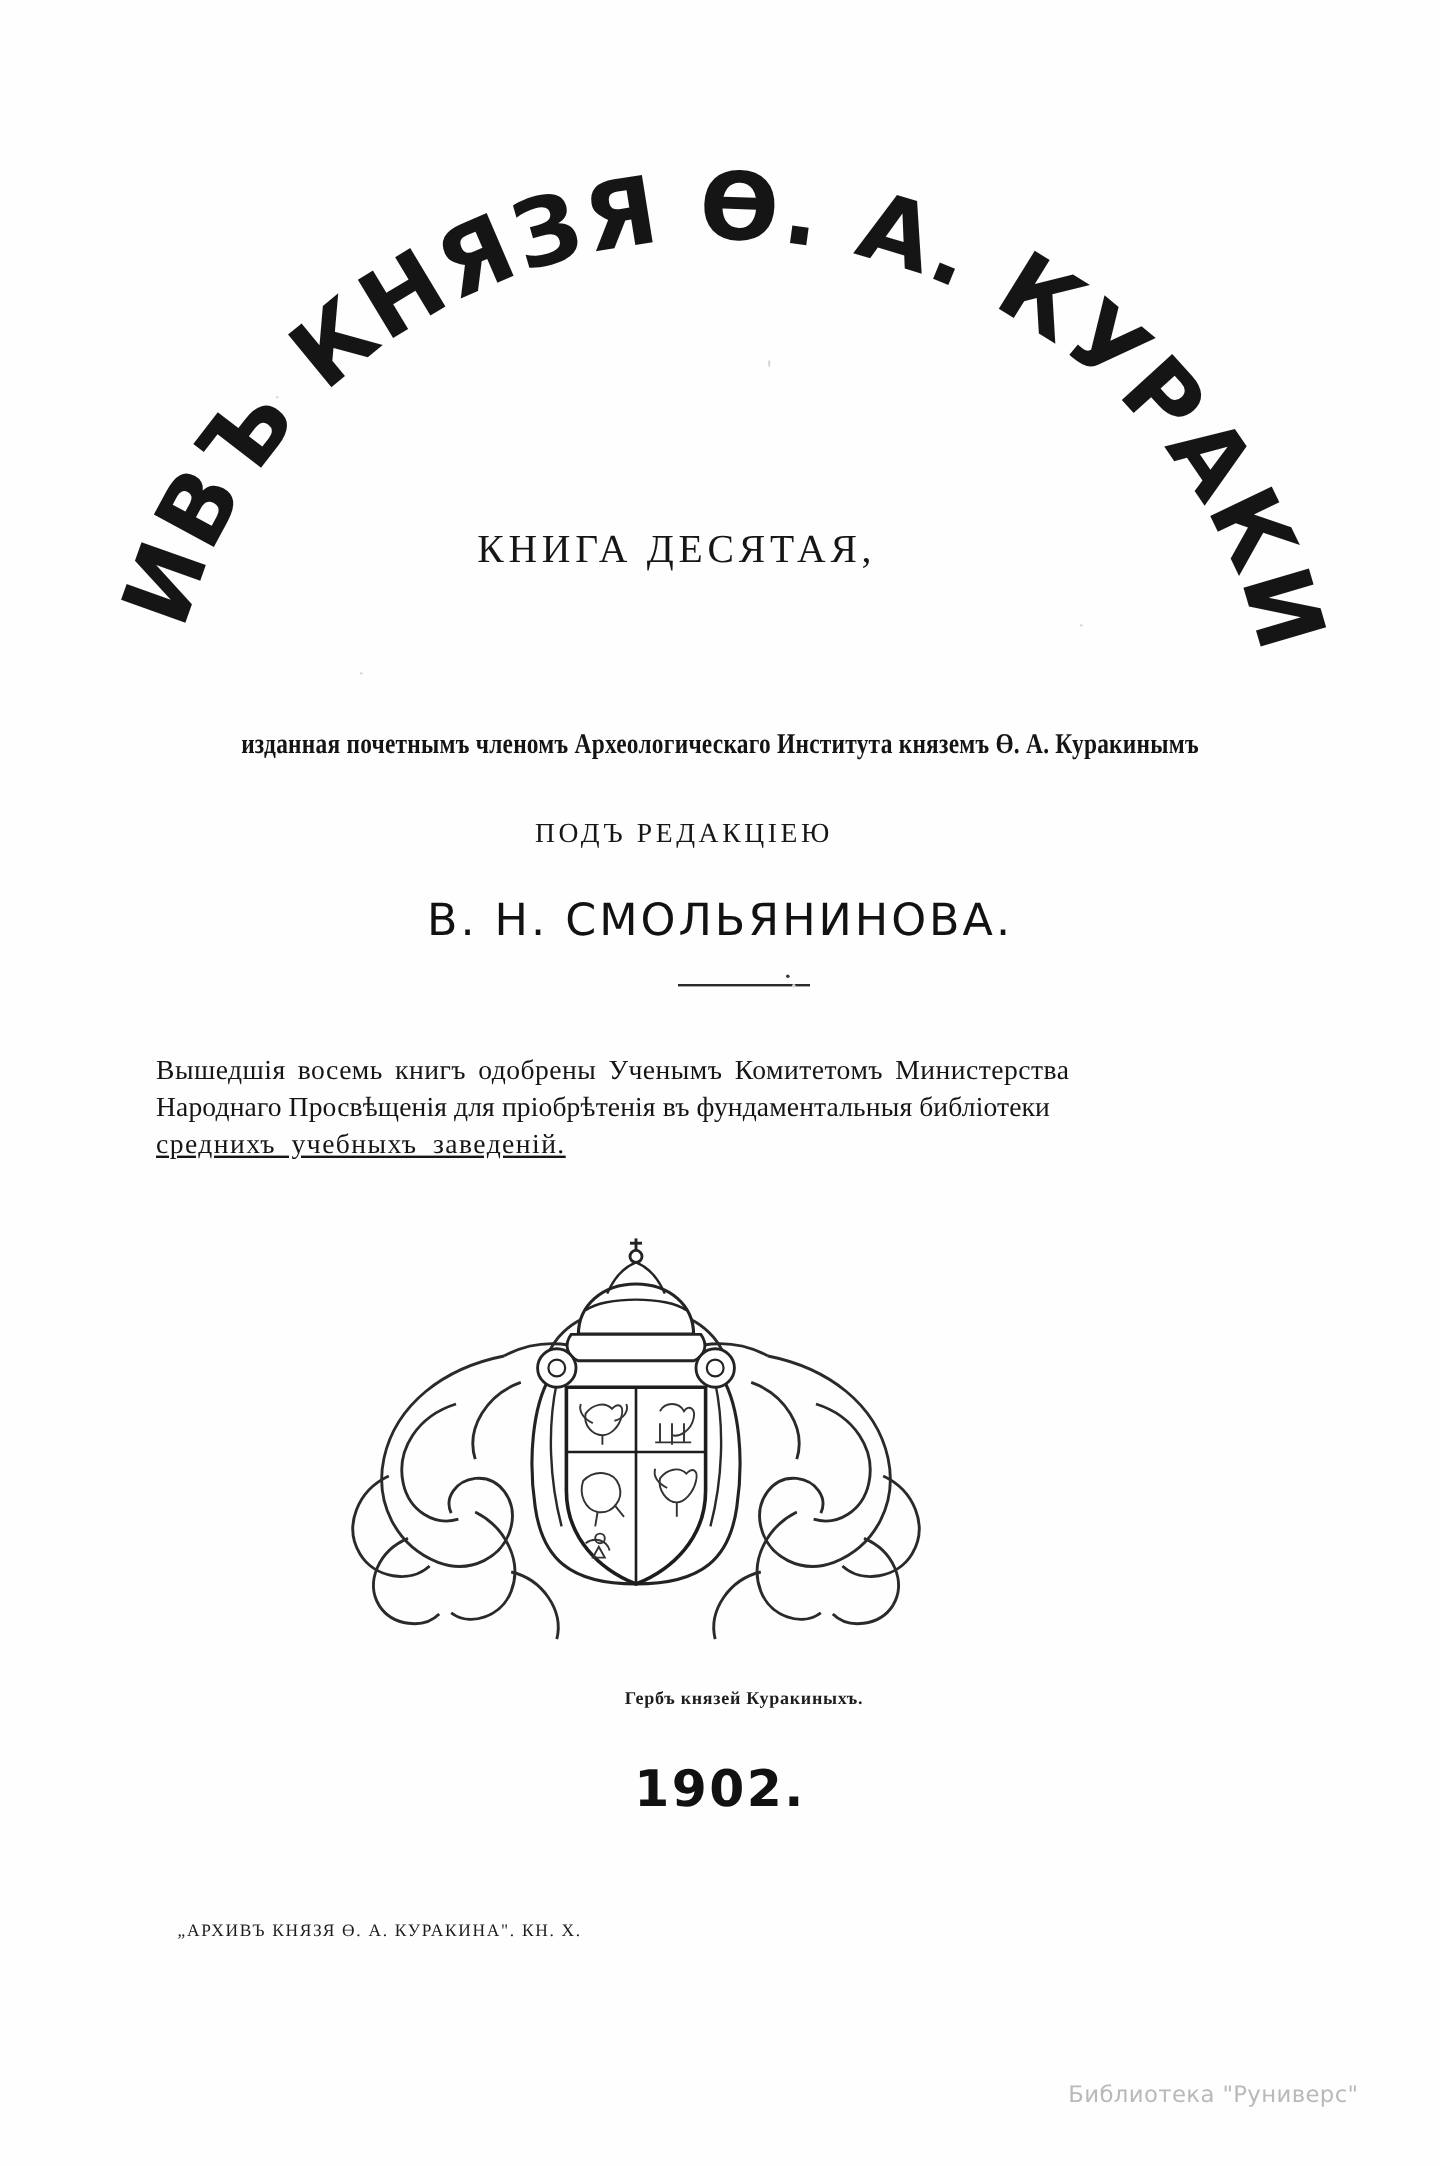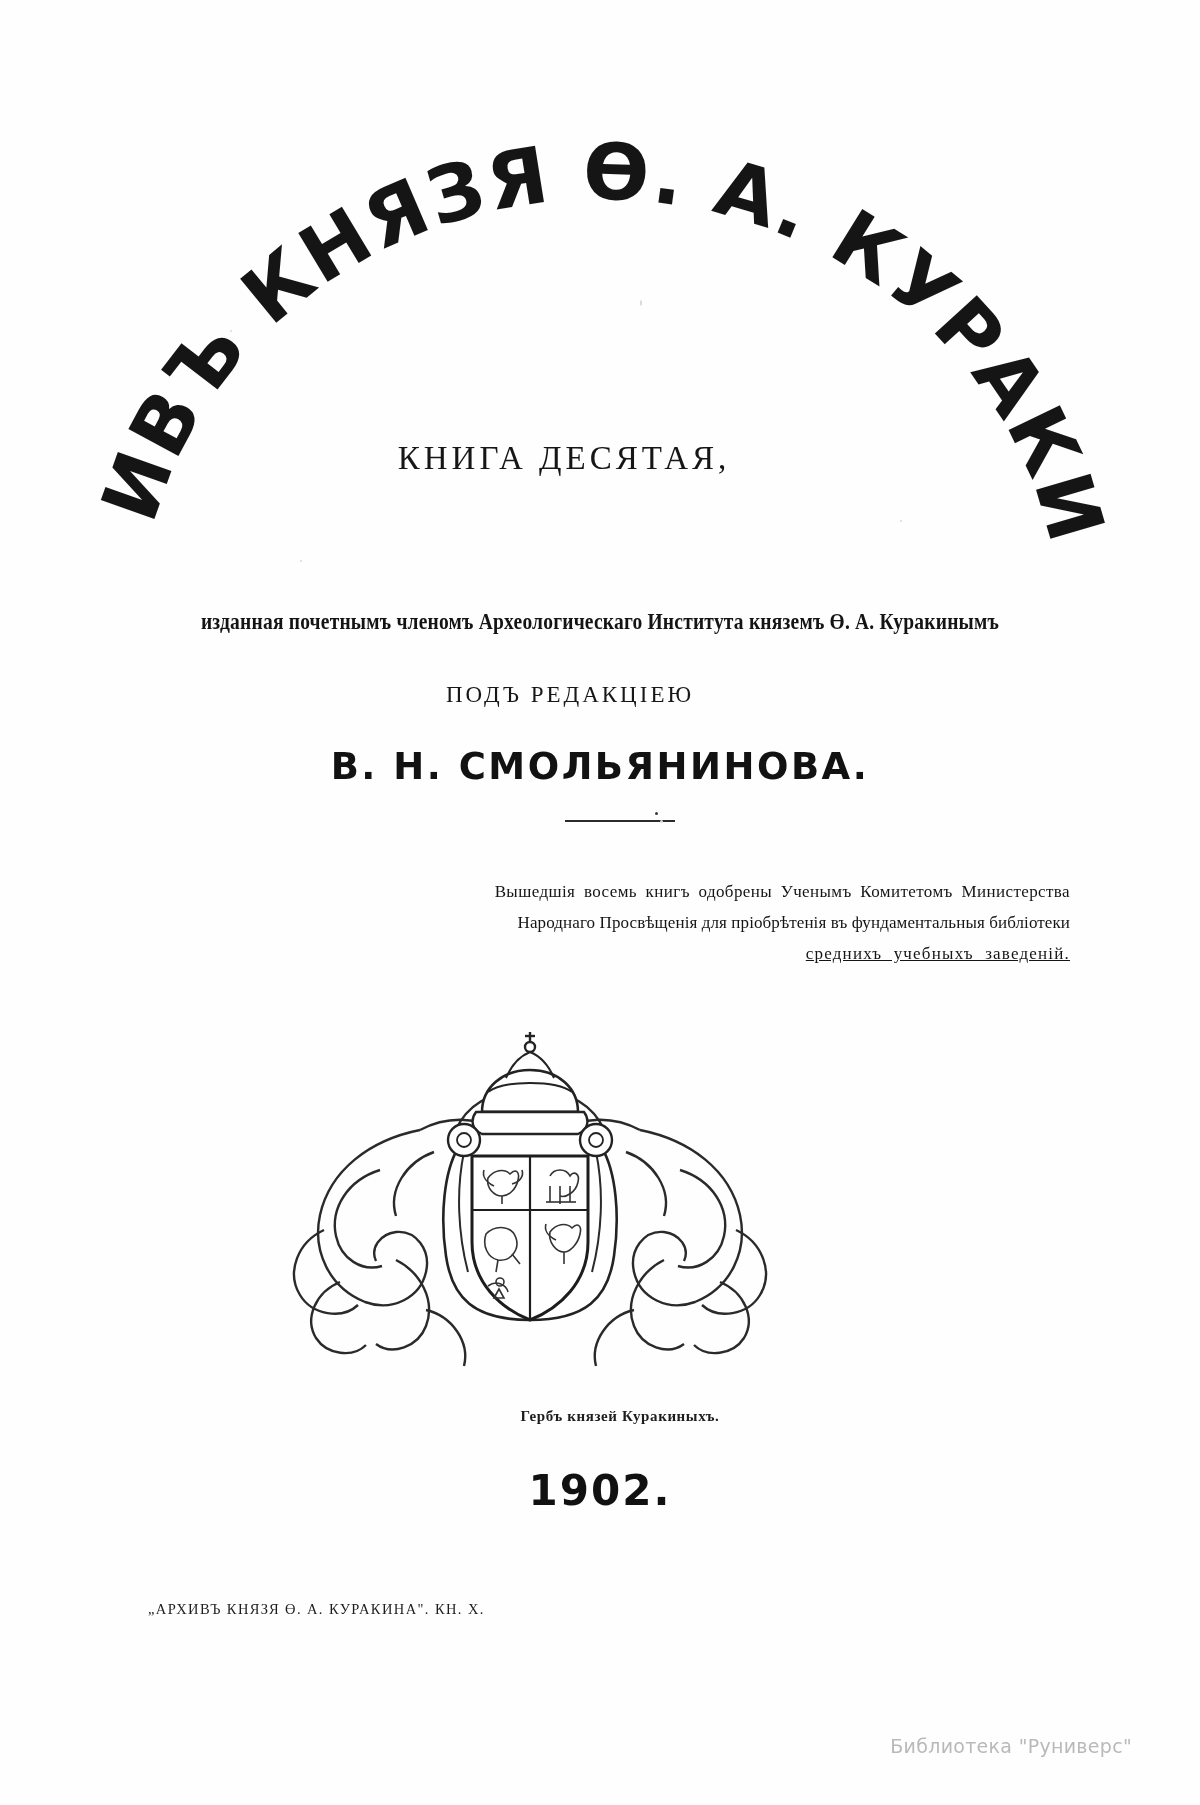--- a/index.html
+++ b/index.html
@@ -85,21 +85,21 @@
     color: #171717;
   }
 
   .editor-name {
     position: absolute;
     top: 745px;
     left: 0;
     width: 1200px;
     text-align: center;
     font-family: "DejaVu Sans", sans-serif;
-    font-weight: 700;
+    font-weight: 400;
     font-size: 37px;
     letter-spacing: 2.5px;
     color: #121212;
   }
 
   .rule {
     position: absolute;
     top: 820px;
     left: 565px;
     width: 110px;
@@ -114,23 +114,23 @@
     height: 3px;
     background: #3a3a3a;
     border-radius: 50%;
   }
 
   .approval {
     position: absolute;
     top: 876px;
     left: 130px;
     width: 940px;
-    text-align: right;
-    font-family: "Liberation Serif", serif;
-    font-size: 17px;
+    text-align: left;
+    font-family: "Liberation Serif", serif;
+    font-size: 23px;
     line-height: 31px;
     color: #151515;
   }
   .approval .l1 { letter-spacing: 0.4px; word-spacing: 4px; }
   .approval .l2 { letter-spacing: 0.1px; }
   .approval .l3 { letter-spacing: 1.2px; word-spacing: 6px; text-decoration: underline; }
 
   
   .crest {
     position: absolute;

